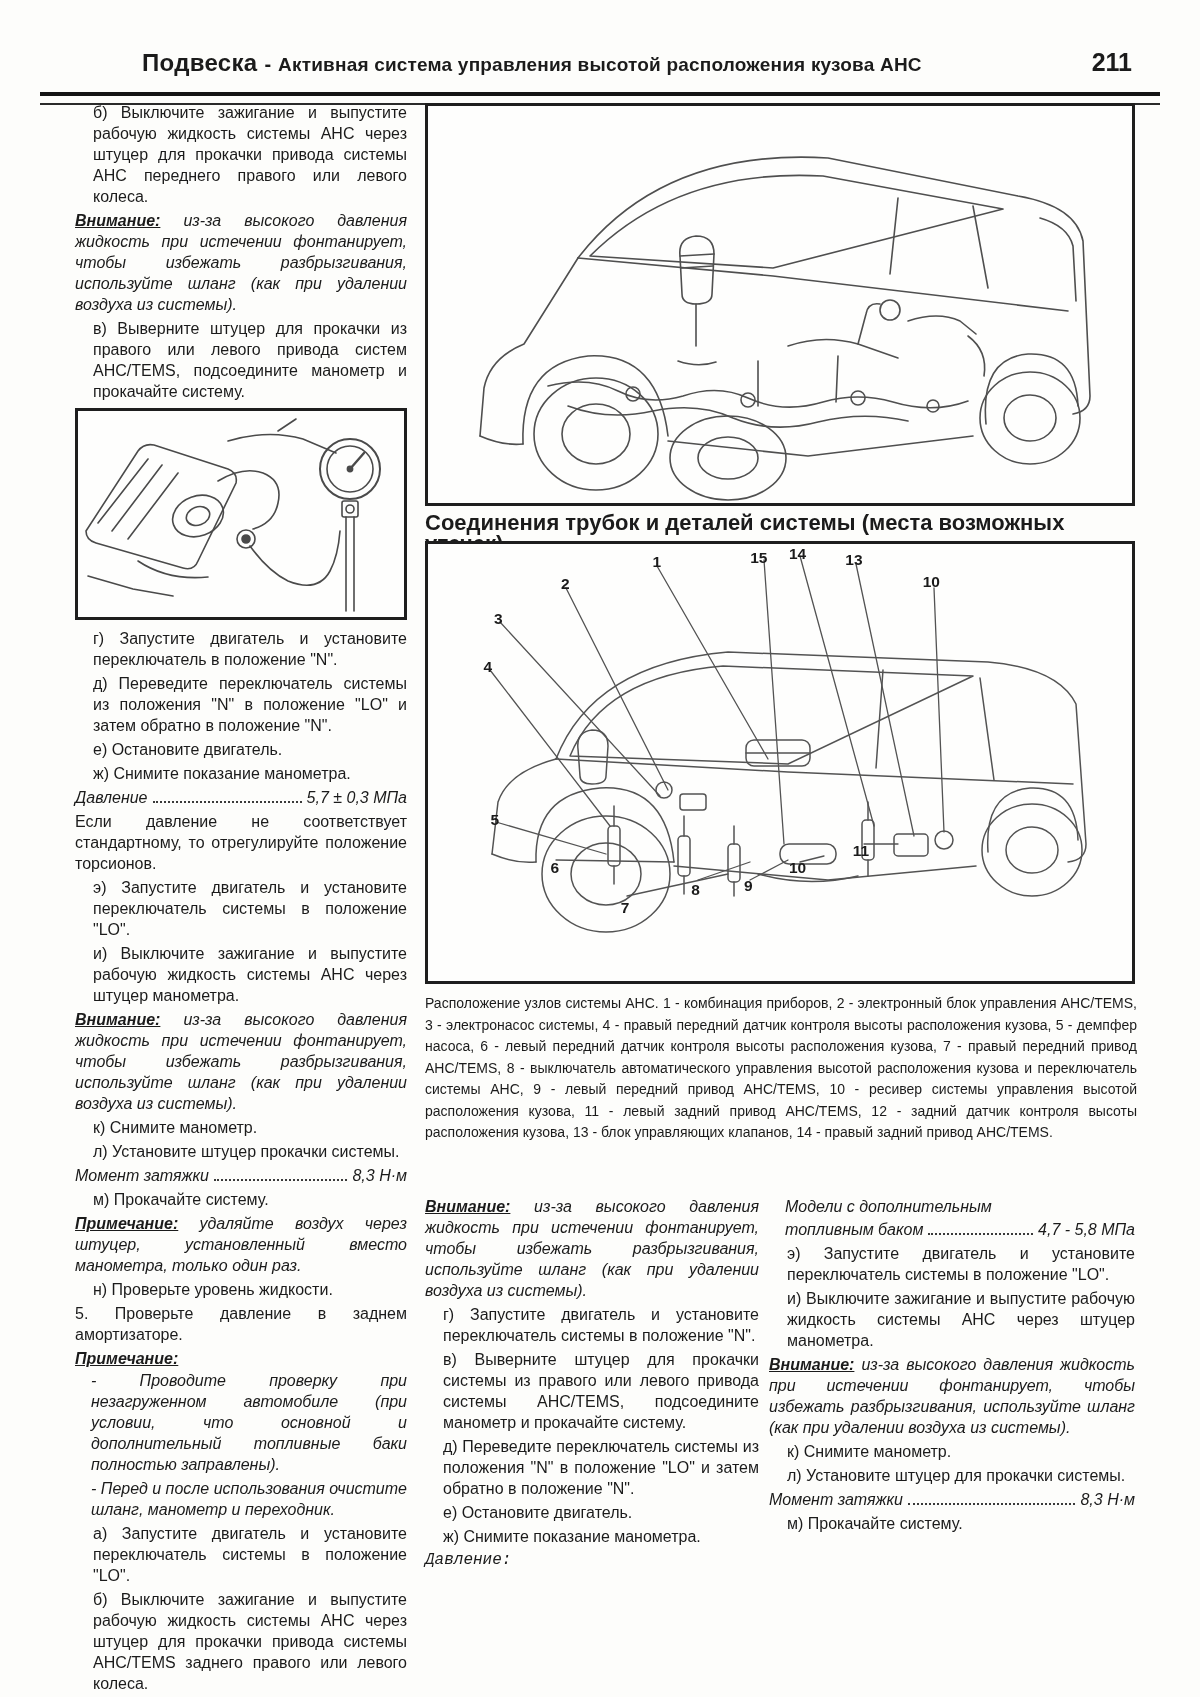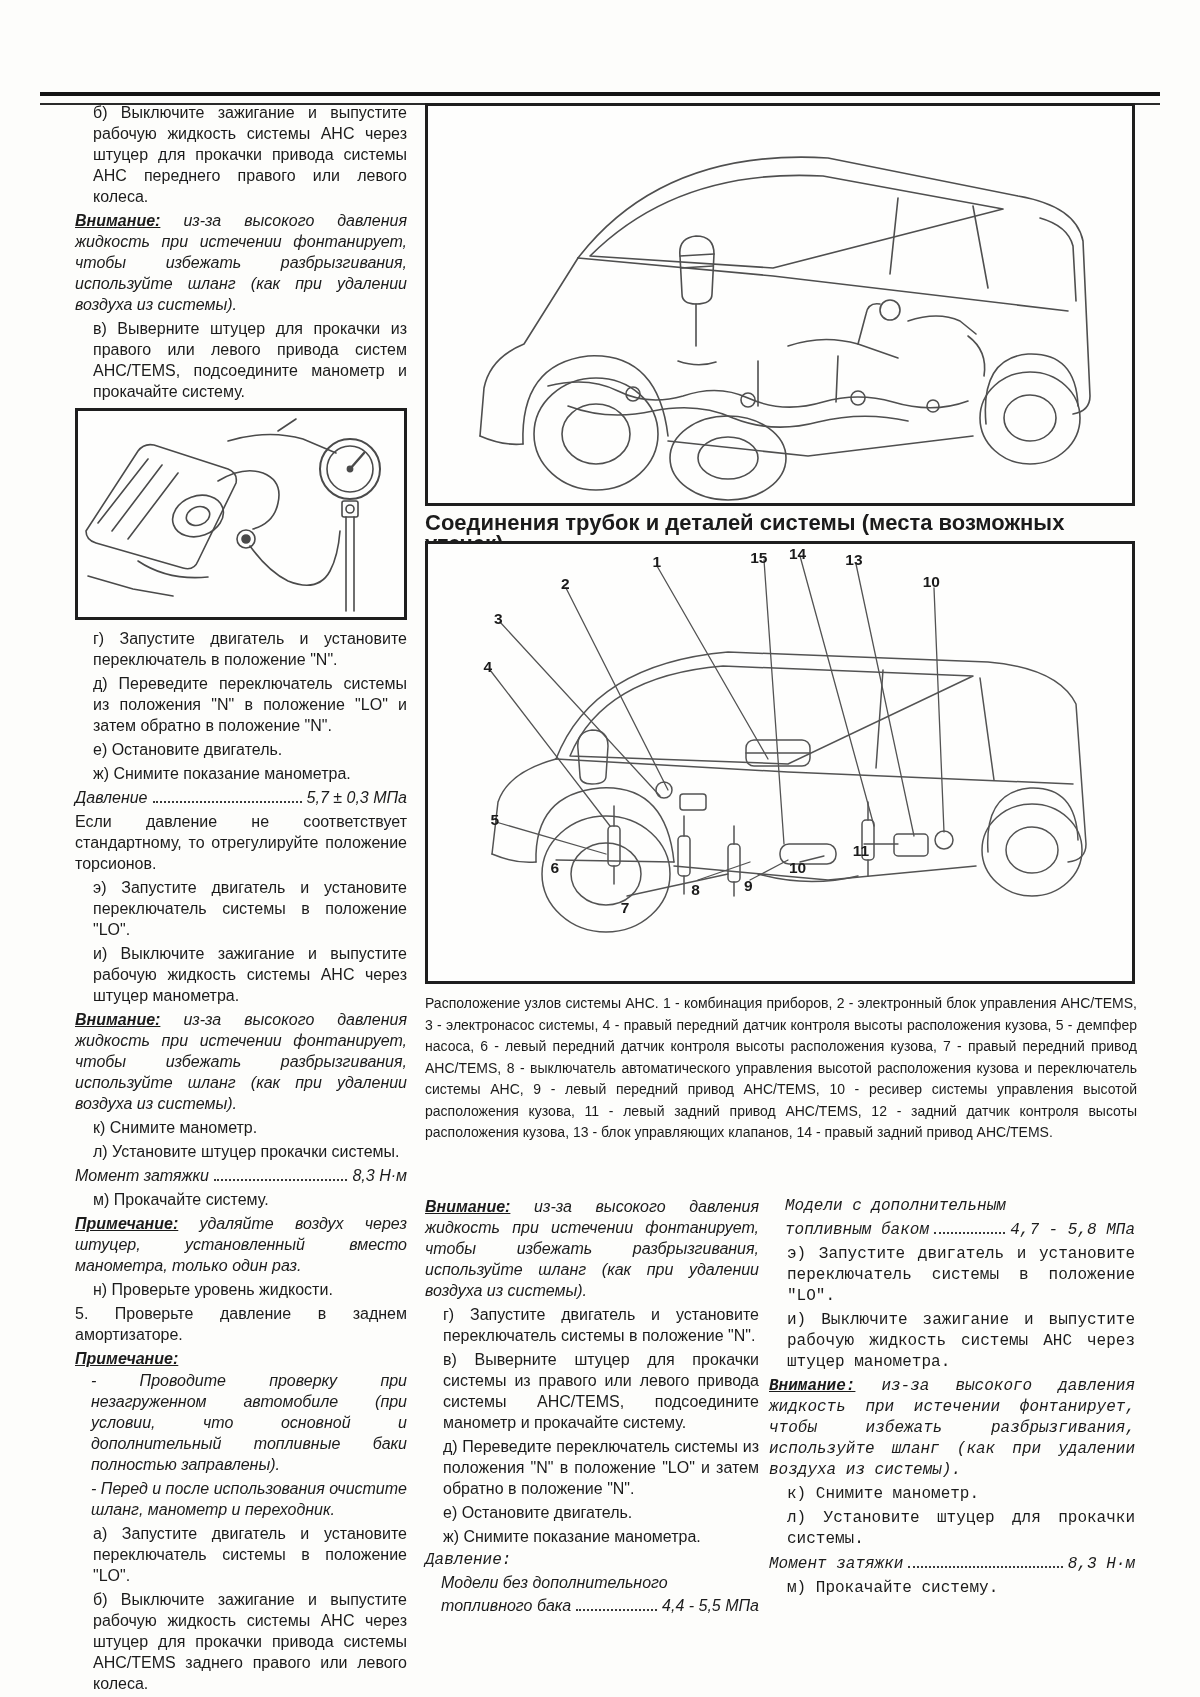--- a/index.html
+++ b/index.html
@@ -13,21 +13,21 @@
   .hdr{position:absolute;left:70px;top:52px;width:1062px;display:flex;align-items:baseline;}
   .hdr .sec{font-weight:bold;font-size:24px;letter-spacing:.3px;margin-left:72px;}
   .hdr .dash{font-weight:bold;font-size:20px;margin:0 7px;}
   .hdr .ttl{font-weight:bold;font-size:19px;letter-spacing:.2px;}
   .hdr .pn{font-weight:bold;font-size:25px;margin-left:auto;}
   .hrule{position:absolute;left:40px;top:92px;width:1120px;height:7px;
          border-top:4px solid #141414;border-bottom:2px solid #2a2a2a;}
   
   .colL{position:absolute;left:75px;top:102px;width:332px;}
   .colM{position:absolute;left:425px;top:1196px;width:334px;}
-  .colR{position:absolute;left:769px;top:1196px;width:366px;font-family:Liberation Mono, monospace;}
+  .colR{position:absolute;left:769px;top:1196px;width:366px;}
   p{margin:0 0 3px 0;text-align:justify;}
   .step{padding-left:18px;}
   .warn,.note{font-style:italic;}
   .warn .lbl,.note .lbl{font-weight:bold;text-decoration:underline;font-style:italic;}
   .bullet{font-style:italic;padding-left:16px;}
   .specline{display:flex;align-items:baseline;font-style:italic;margin:2px 0 3px 0;}
   .specline .leader{flex:1;border-bottom:2px dotted #3a3a3a;margin:0 5px;height:13px;}
   .spec2{font-style:italic;padding-left:16px;margin-bottom:2px;}
   .plain{text-align:justify;}
   .h-pres{font-style:italic;margin:3px 0 1px 0;font-family:Liberation Mono, monospace;}
@@ -40,20 +40,26 @@
   .fig2 .callout{position:absolute;font-weight:bold;font-size:15.5px;line-height:15px;transform:translate(-50%,-50%);}
   .cap2{position:absolute;left:425px;top:993px;width:712px;font-weight:normal;
         font-size:14px;line-height:21.5px;text-align:justify;}
   svg{display:block;}
 </style>
 </head>
 <body>
 
 <div class="page">
 
+  <div class="hdr">
+    <span class="sec">Подвеска</span>
+    <span class="dash">-</span>
+    <span class="ttl">Активная система управления высотой расположения кузова АНС</span>
+    <span class="pn">211</span>
+  </div>
   <div class="hrule"></div>
 
   <div class="colL">
     <p class="step">б) Выключите зажигание и выпустите рабочую жидкость системы АНС через штуцер для прокачки привода системы АНС переднего правого или левого колеса.</p>
     <p class="warn">
       <span class="lbl">Внимание:</span>
       <span>из-за высокого давления жидкость при истечении фонтанирует, чтобы избежать разбрызгивания, используйте шланг (как при удалении воздуха из системы).</span>
     </p>
     <p class="step">в) Выверните штуцер для прокачки из правого или левого привода систем АНС/TEMS, подсоедините манометр и прокачайте систему.</p>
 
@@ -267,28 +273,20 @@
     <p class="warn">
       <span class="lbl">Внимание:</span>
       <span>из-за высокого давления жидкость при истечении фонтанирует, чтобы избежать разбрызгивания, используйте шланг (как при удалении воздуха из системы).</span>
     </p>
     <p class="step">г) Запустите двигатель и установите переключатель системы в положение "N".</p>
     <p class="step">в) Выверните штуцер для прокачки системы из правого или левого привода системы АНС/TEMS, подсоедините манометр и прокачайте систему.</p>
     <p class="step">д) Переведите переключатель системы из положения "N" в положение "LO" и затем обратно в положение "N".</p>
     <p class="step">е) Остановите двигатель.</p>
     <p class="step">ж) Снимите показание манометра.</p>
     <p class="h-pres">Давление:</p>
-    <div class="spec2">
-      <div>Модели без дополнительного</div>
-      <div class="specline" style="padding-left:0">
-        <span>топливного бака</span>
-        <span class="leader"></span>
-        <span>4,4 - 5,5 МПа</span>
-      </div>
-    </div>
   </div>
 
   <div class="colR">
     <div class="spec2">
       <div>Модели с дополнительным</div>
       <div class="specline" style="padding-left:0">
         <span>топливным баком</span>
         <span class="leader"></span>
         <span>4,7 - 5,8 МПа</span>
       </div>

